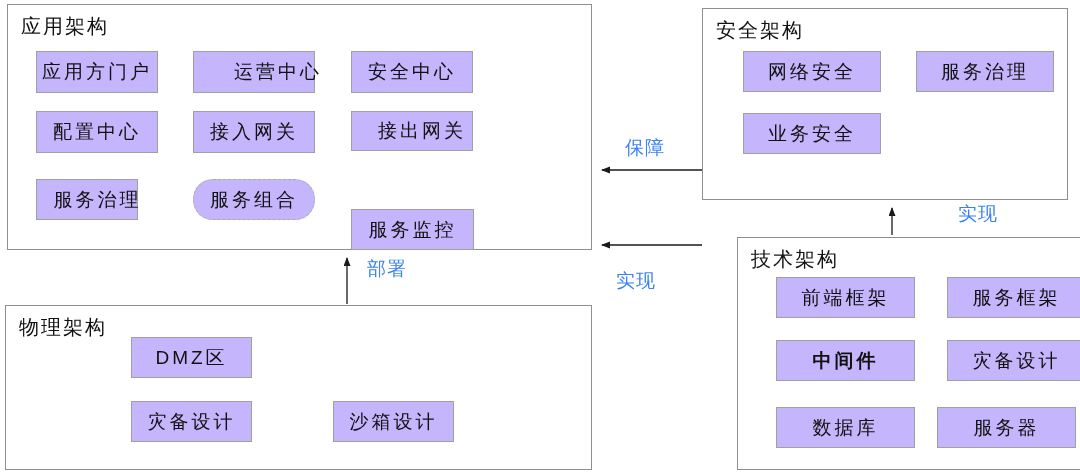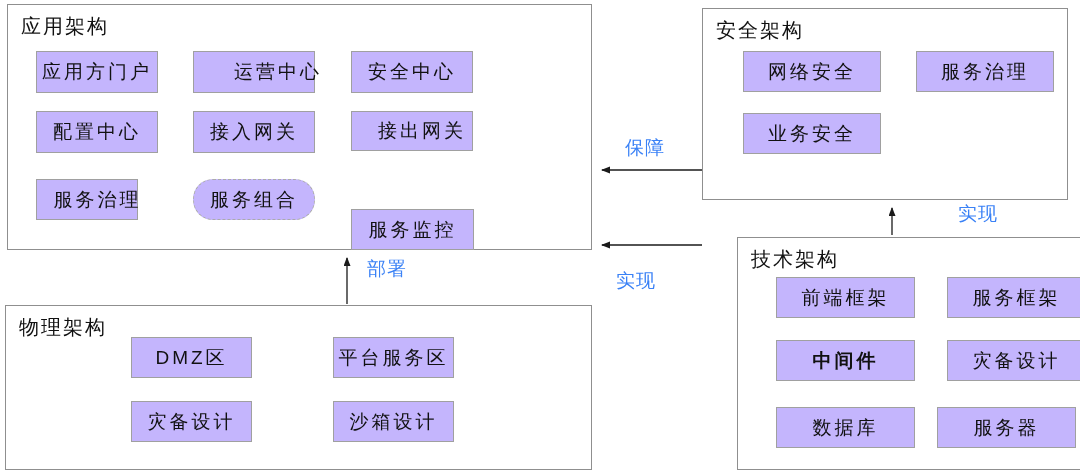--- a/index.html
+++ b/index.html
@@ -111,18 +111,17 @@
     <div class="node" style="left:209px; top:39px; width:139px; height:41px;">服务框架</div>
     <div class="node" style="left:38px; top:102px; width:139px; height:41px;font-weight:bold;">中间件</div>
     <div class="node" style="left:209px; top:102px; width:139px; height:41px;">灾备设计</div>
     <div class="node" style="left:38px; top:169px; width:139px; height:41px;">数据库</div>
     <div class="node" style="left:199px; top:169px; width:139px; height:41px;">服务器</div>
   </section>
 
   <section class="group" style="left:5px; top:305px; width:587px; height:165px;">
     <div class="group-title">物理架构</div>
     <div class="node" style="left:125px; top:31px; width:121px; height:41px;">DMZ区</div>
-    <div class="node" style="left:327px; top:31px; width:121px; height:41px;">平台服务区</div>
     <div class="node" style="left:125px; top:95px; width:121px; height:41px;">灾备设计</div>
     <div class="node" style="left:327px; top:95px; width:121px; height:41px;">沙箱设计</div>
   </section>
 
 </div>
 
 </body></html>

